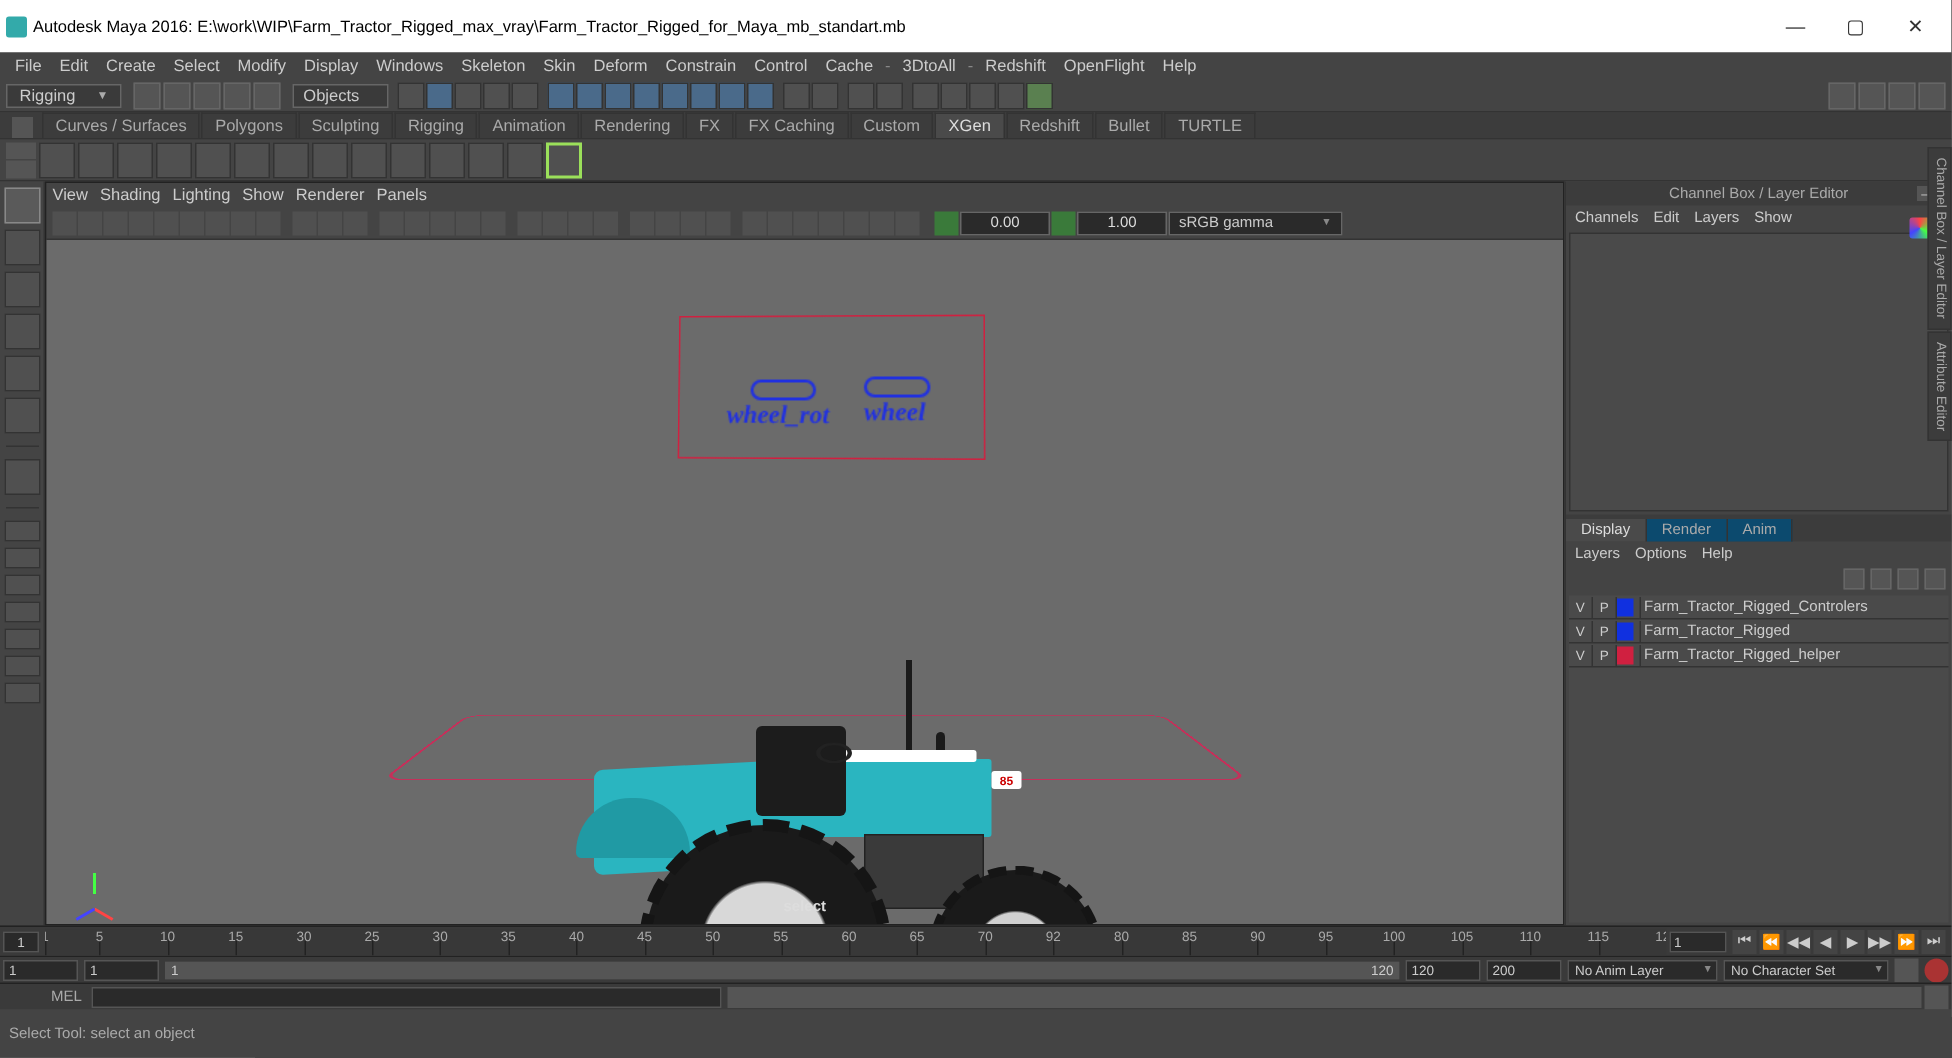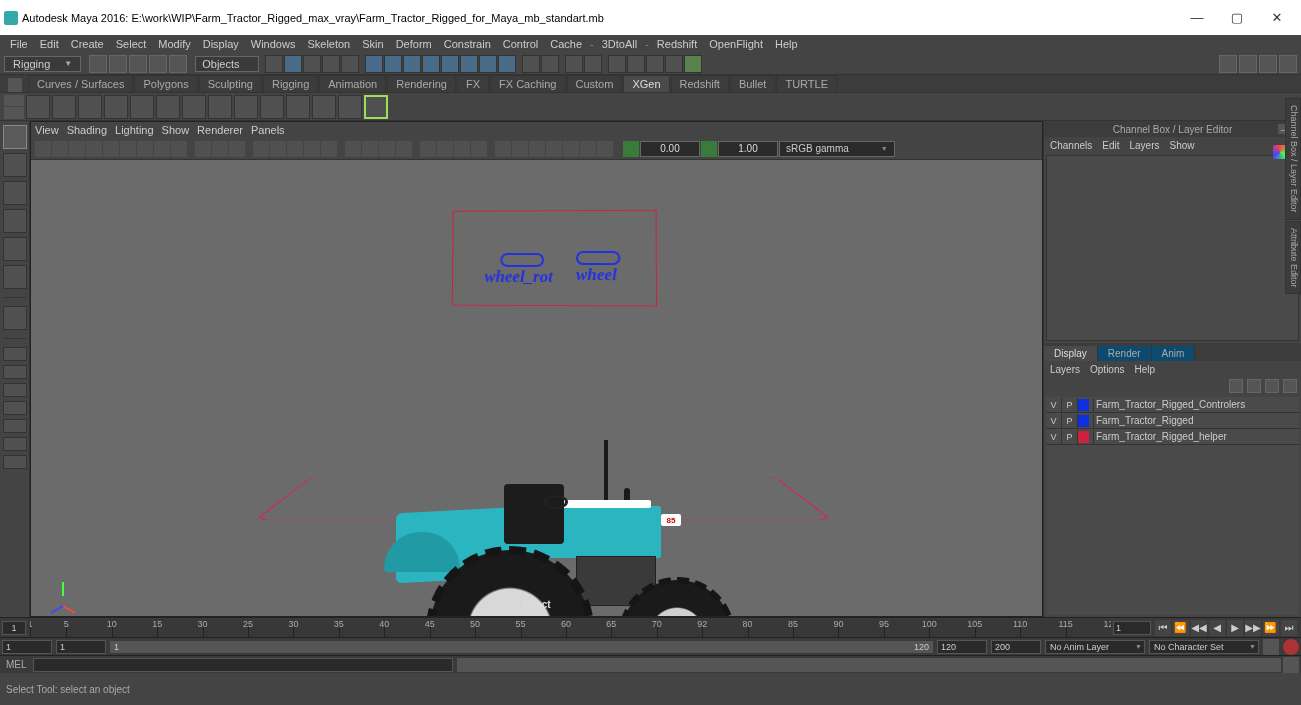--- a/index.html
+++ b/index.html
@@ -136,21 +136,21 @@
 .rng-field { width: 50px; height: 14px; background: #2a2a2a; border: 1px solid #555; font-size: 9px; display: flex; align-items: center; padding: 0 3px; margin: 0 2px; }
 .rng-track { flex: 1; height: 12px; background: #2a2a2a; position: relative; margin: 0 2px; }
 .rng-bar { position: absolute; left: 0; width: 100%; height: 100%; background: #555; display: flex; align-items: center; justify-content: space-between; padding: 0 4px; font-size: 9px; }
 .rng-sel { height: 14px; background: #2a2a2a; border: 1px solid #555; font-size: 9px; display: flex; align-items: center; padding: 0 10px 0 4px; margin: 0 2px; position: relative; }
 .rng-sel::after { content: "▼"; position: absolute; right: 2px; font-size: 7px; color: #888; }
 .rng-icon { width: 16px; height: 16px; background: #555; margin: 0 2px; }
 .rng-icon.red { background: #aa3333; border-radius: 50%; }
 
 
 .cmd-row { height: 18px; background: #3a3a3a; display: flex; align-items: center; border-top: 1px solid #222; }
-.cmd-label { padding: 0 6px; font-size: 10px; color: #aaa; }
+.cmd-label { padding: 0 6px; font-size: 10px; color: #aaa; margin-left: 28px; }
 .cmd-input { flex: 0 0 420px; height: 14px; background: #2a2a2a; border: 1px solid #555; }
 .cmd-result { flex: 1; height: 14px; background: #555; margin-left: 4px; }
 .cmd-btn { width: 16px; height: 16px; background: #555; margin: 0 2px; }
 
 
 .help-row { height: 16px; background: #444; display: flex; align-items: center; padding: 16px 6px; font-size: 10px; color: #aaa; }
 </style>
 </head>
 <body>
 

